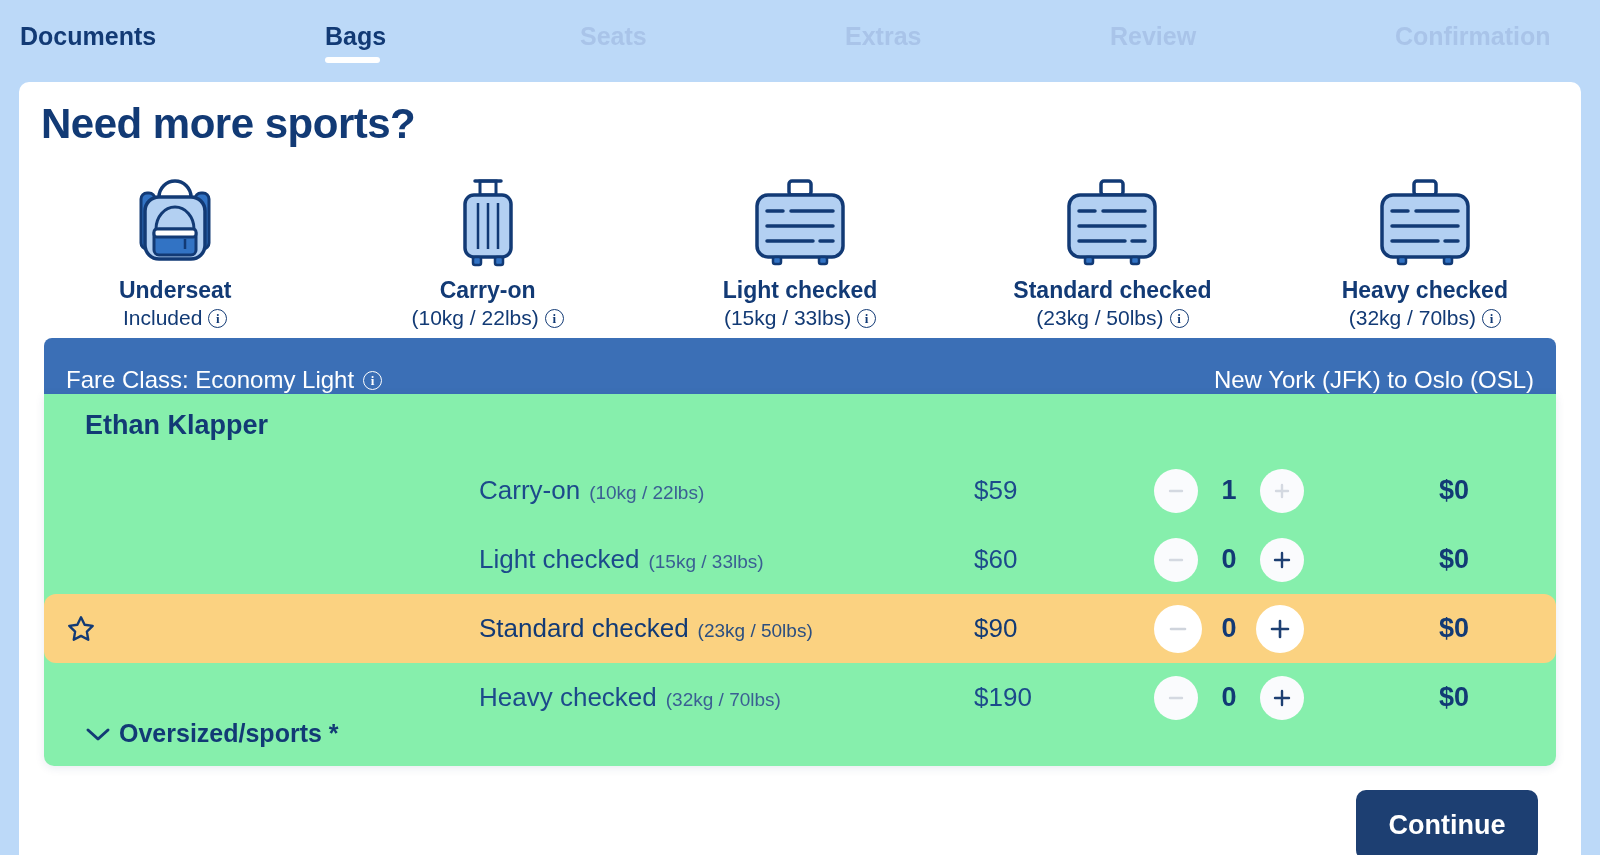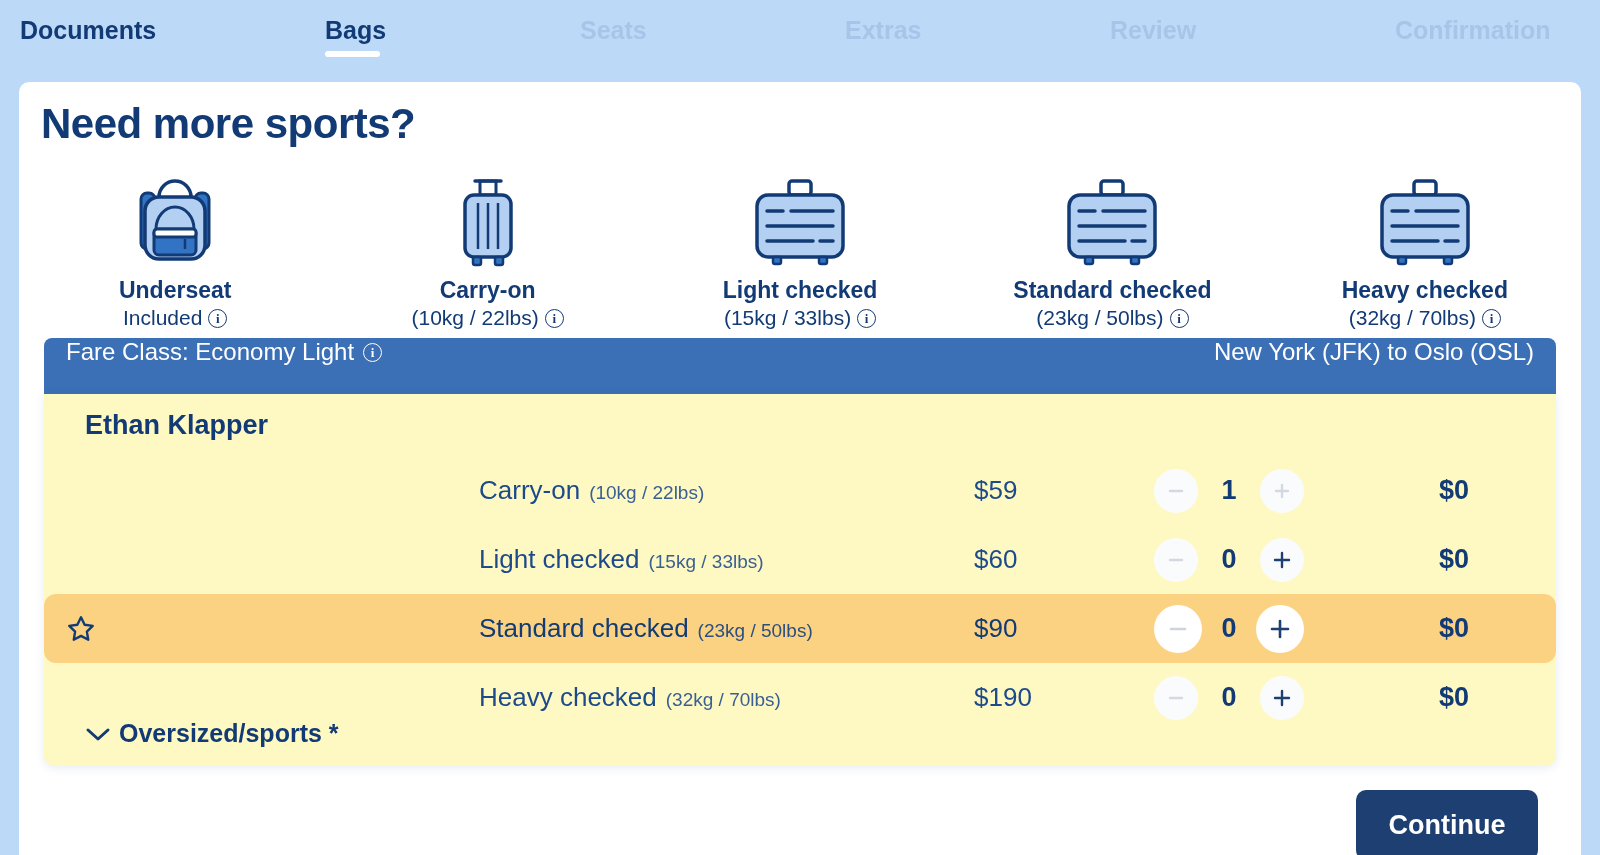--- a/index.html
+++ b/index.html
@@ -11,21 +11,21 @@
   }
   .page { position: relative; width: 1600px; height: 855px; }
 
   
   .stepnav {
     position: absolute; left: 0; top: 0; width: 1600px; height: 82px;
     background: #bcd9f8;
     display: flex; align-items: flex-start;
   }
   .step {
-    position: relative; padding-top: 16px;
+    position: relative; padding-top: 22px;
     font-size: 25px; font-weight: 700; color: #a9c4e9;
     white-space: nowrap;
   }
   .step.done   { color: #123a75; font-weight: 700; }
   .step.active { color: #123a75; font-weight: 700; }
   .step-underline {
     position: absolute; left: 0; right: 6px; bottom: -12px; height: 6px;
     background: #ffffff; border-radius: 4px;
   }
   .s0 { left: 20px; }
@@ -74,30 +74,30 @@
     border: 1.6px solid #123a75; color: #123a75;
     font-size: 13px; font-weight: 700; font-family: "Liberation Serif", serif;
     line-height: 1;
   }
   .info.light { border-color: #ffffff; color: #ffffff; }
 
   
   .farebar {
     position: absolute; left: 25px; top: 256px; width: 1512px; height: 56px;
     background: #3b6fb6; border-radius: 8px 8px 0 0;
-    display: flex; align-items: flex-start; justify-content: space-between;
+    display: flex; align-items: flex-end; justify-content: space-between;
     padding: 0 22px; color: #ffffff;
   }
   .fare-left { display: flex; align-items: center; gap: 9px; font-size: 24px; }
   .fare-right { font-size: 24px; }
 
   
   .panel {
     position: absolute; left: 25px; top: 312px; width: 1512px; height: 372px;
-    background: #fef9c3; border-radius: 0 0 10px 10px;
+    background: #86efac; border-radius: 0 0 10px 10px;
     box-shadow: 0 2px 10px rgba(30,60,110,0.10);
   }
   .pax-name {
     position: absolute; left: 41px; top: 16px;
     font-size: 27px; font-weight: 700; color: #123a75;
   }
 
   .rows { position: absolute; left: 0; top: 62px; width: 1512px; }
   .row {
     position: relative; height: 69px; display: flex; align-items: center;

